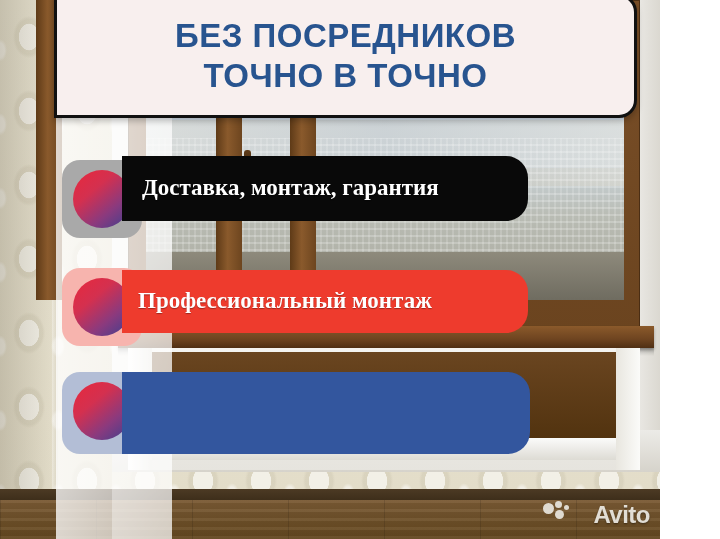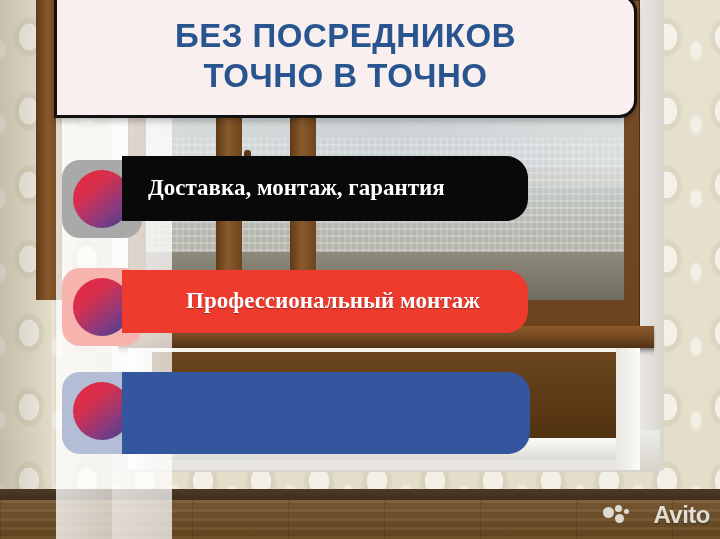--- a/index.html
+++ b/index.html
@@ -1,18 +1,18 @@
 <!DOCTYPE html>
 <html><head>
 <meta charset="utf-8">
 <style>
   html,body{margin:0;padding:0;background:#fff;}
   body{font-family:"Liberation Sans",sans-serif;}
 
-  #stage{position:relative;width:720px;height:539px;overflow:hidden;background:#404040;}
+  #stage{position:relative;width:660px;height:539px;overflow:hidden;background:#404040;}
 
   
   .wall{position:absolute;left:0;top:0;width:720px;height:497px;
         background:
           radial-gradient(ellipse 26px 34px at 50% 50%, rgba(255,255,255,.55) 0 38%, rgba(196,189,166,.30) 40% 52%, rgba(255,255,255,0) 62%),
           radial-gradient(ellipse 10px 16px at 50% 18%, rgba(255,255,255,.5) 0 45%, rgba(255,255,255,0) 70%),
           linear-gradient(#e7e2d0,#e3ddc9);
         background-size:58px 74px,58px 74px,100% 100%;
         background-position:0 0,29px 37px,0 0;}
   .wall-left-shade{position:absolute;left:0;top:0;width:56px;height:497px;
@@ -103,34 +103,34 @@
         background:linear-gradient(140deg,#e8283c 0%,#d4304f 35%,#8a3a7e 68%,#3b3f8f 100%);}
   .banner{position:absolute;display:flex;flex-direction:column;justify-content:center;
         border-radius:0 22px 22px 0;}
   .banner-text{color:#fff;font-family:"Liberation Serif",serif;font-weight:bold;
         font-size:23px;line-height:1.22;white-space:nowrap;
         text-shadow:0 1px 1px rgba(0,0,0,.35);}
 
   
   #row1 .chip{left:62px;top:160px;width:80px;height:78px;background:#a9a9a9;}
   #row1 .dot {left:73px;top:170px;width:58px;height:58px;}
-  #row1 .banner{left:122px;top:156px;width:406px;height:65px;background:#090909;padding-left:26px;box-sizing:border-box;}
+  #row1 .banner{left:122px;top:156px;width:406px;height:65px;background:#090909;padding-left:20px;box-sizing:border-box;}
 
   
   #row2 .chip{left:62px;top:268px;width:80px;height:78px;background:#f7b4ae;}
   #row2 .dot {left:73px;top:278px;width:58px;height:58px;}
-  #row2 .banner{left:122px;top:270px;width:406px;height:63px;background:#ee3b2d;padding-left:16px;box-sizing:border-box;align-items:center;}
+  #row2 .banner{left:122px;top:270px;width:406px;height:63px;background:#ee3b2d;padding-left:16px;box-sizing:border-box;}
 
   
   #row3 .chip{left:62px;top:372px;width:80px;height:82px;background:#b3bed6;}
   #row3 .dot {left:73px;top:382px;width:58px;height:58px;}
   #row3 .banner{left:122px;top:372px;width:408px;height:82px;background:#33569e;padding-left:16px;box-sizing:border-box;}
 
   
-  .avito{position:absolute;right:10px;bottom:10px;display:flex;align-items:center;gap:24px;
+  .avito{position:absolute;right:10px;bottom:10px;display:flex;gap:24px;
         opacity:.92;margin-top:32px;}
   .avito-logo{position:relative;width:26px;height:20px;}
   .avito-logo i{position:absolute;border-radius:50%;background:#e9e6df;display:block;}
   .al1{left:0;top:2px;width:11px;height:11px;}
   .al2{left:12px;top:0;width:7px;height:7px;}
   .al3{left:12px;top:9px;width:9px;height:9px;}
   .al4{left:21px;top:4px;width:5px;height:5px;}
   .avito-word{color:#eceae4;font-size:24px;font-weight:bold;letter-spacing:-.5px;
         font-family:"Liberation Sans",sans-serif;text-shadow:0 1px 2px rgba(0,0,0,.45);}
 </style>

